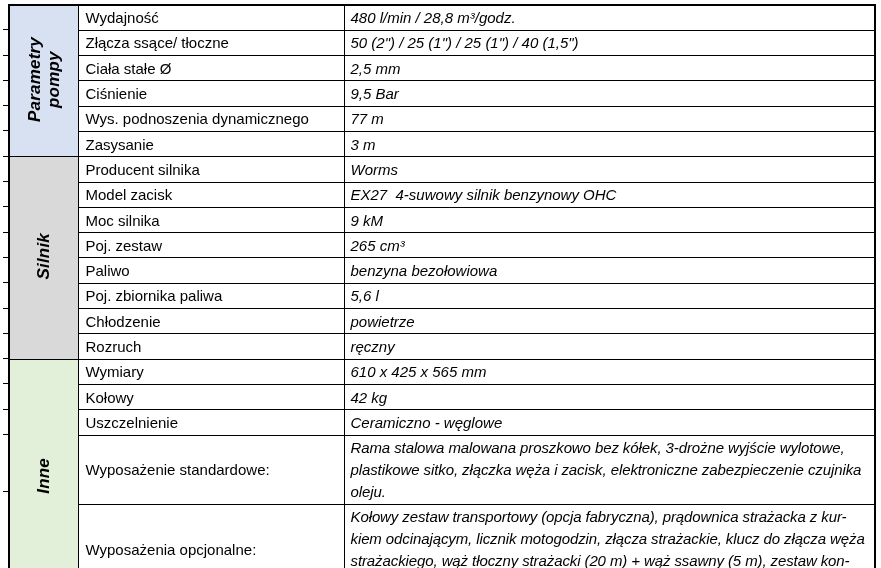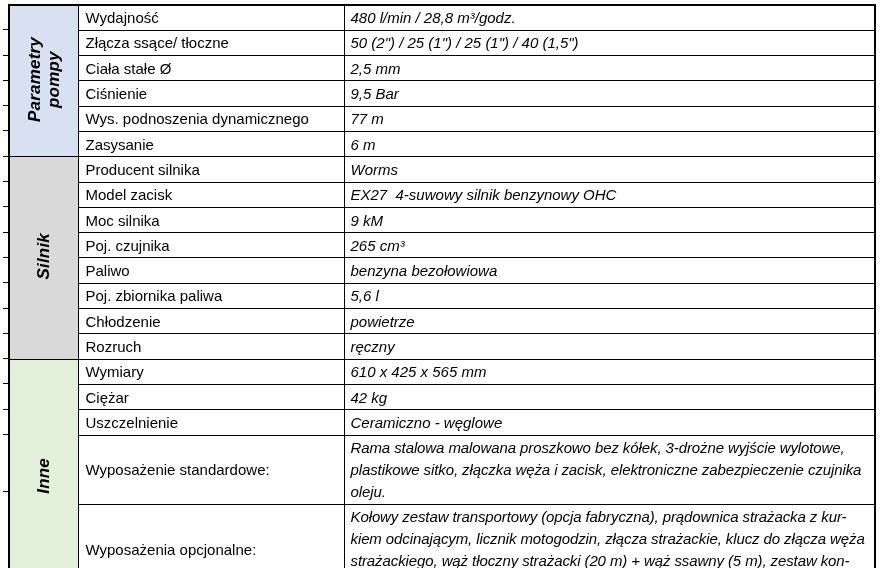--- a/index.html
+++ b/index.html
@@ -93,40 +93,40 @@
         <tr class="rs">
           <td class="param">Ciśnienie</td>
           <td class="val">9,5 Bar</td>
         </tr>
         <tr class="rs">
           <td class="param">Wys. podnoszenia dynamicznego</td>
           <td class="val">77 m</td>
         </tr>
         <tr class="rs">
           <td class="param">Zasysanie</td>
-          <td class="val">6 m</td>
+          <td class="val">3 m</td>
         </tr>
 
         <tr class="rs">
           <td class="sec" rowspan="8" style="background-color: rgb(217, 217, 217);">
             <span class="rot">Silnik</span>
           </td>
           <td class="param">Producent silnika</td>
           <td class="val">Worms</td>
         </tr>
         <tr class="rs">
           <td class="param">Model zacisk</td>
           <td class="val">EX27  4-suwowy silnik benzynowy OHC</td>
         </tr>
         <tr class="rs">
           <td class="param">Moc silnika</td>
           <td class="val">9 kM</td>
         </tr>
         <tr class="rs">
-          <td class="param">Poj. czujnika</td>
+          <td class="param">Poj. zestaw</td>
           <td class="val">265 cm³</td>
         </tr>
         <tr class="rs">
           <td class="param">Paliwo</td>
           <td class="val">benzyna bezołowiowa</td>
         </tr>
         <tr class="rs">
           <td class="param">Poj. zbiornika paliwa</td>
           <td class="val">5,6 l</td>
         </tr>
@@ -140,21 +140,21 @@
         </tr>
 
         <tr class="rs">
           <td class="sec" rowspan="5" style="background-color: rgb(226, 239, 217);">
             <span class="rot">Inne</span>
           </td>
           <td class="param">Wymiary</td>
           <td class="val">610 x 425 x 565 mm</td>
         </tr>
         <tr class="rs">
-          <td class="param">Ciężar</td>
+          <td class="param">Kołowy</td>
           <td class="val">42 kg</td>
         </tr>
         <tr class="rs">
           <td class="param">Uszczelnienie</td>
           <td class="val">Ceramiczno - węglowe</td>
         </tr>
         <tr class="rm3">
           <td class="param">Wyposażenie standardowe:</td>
           <td class="val multi">Rama stalowa malowana proszkowo bez kółek, 3-drożne wyjście wylotowe,
 plastikowe sitko, złączka węża i zacisk, elektroniczne zabezpieczenie czujnika

